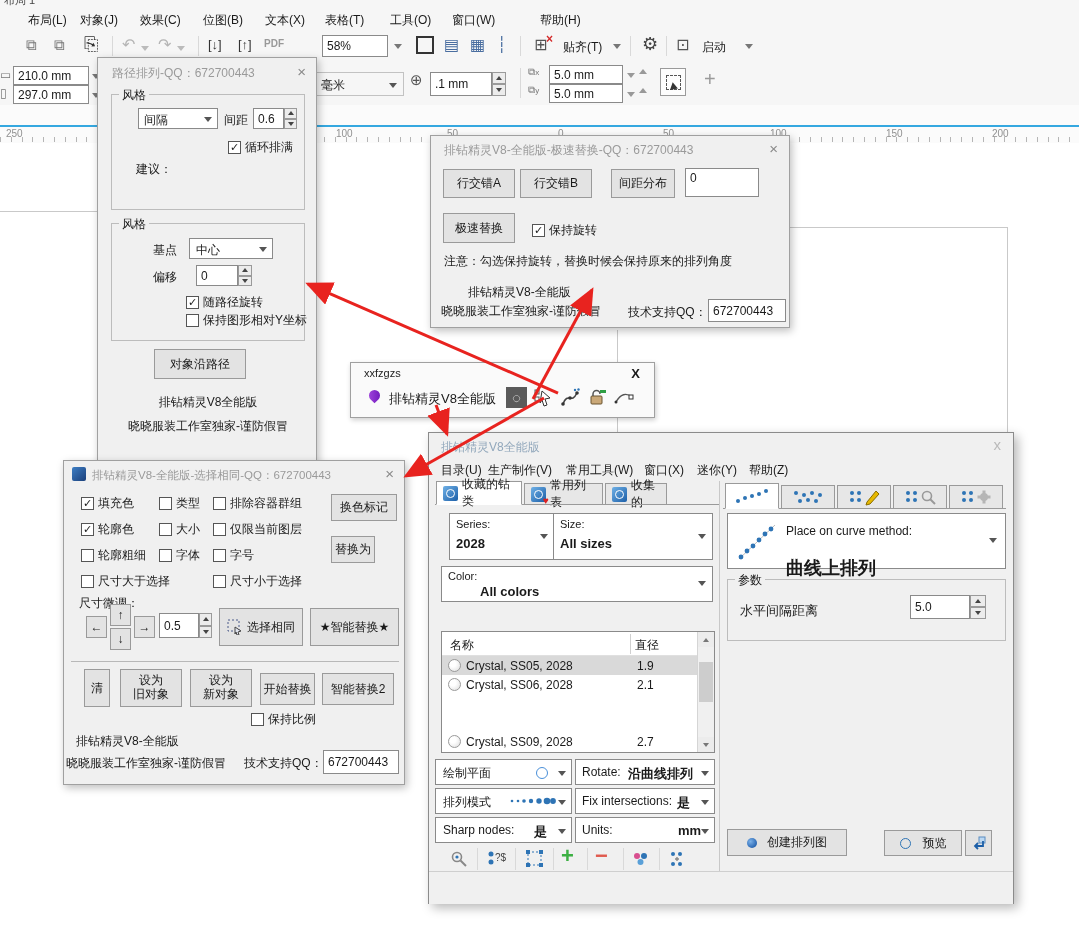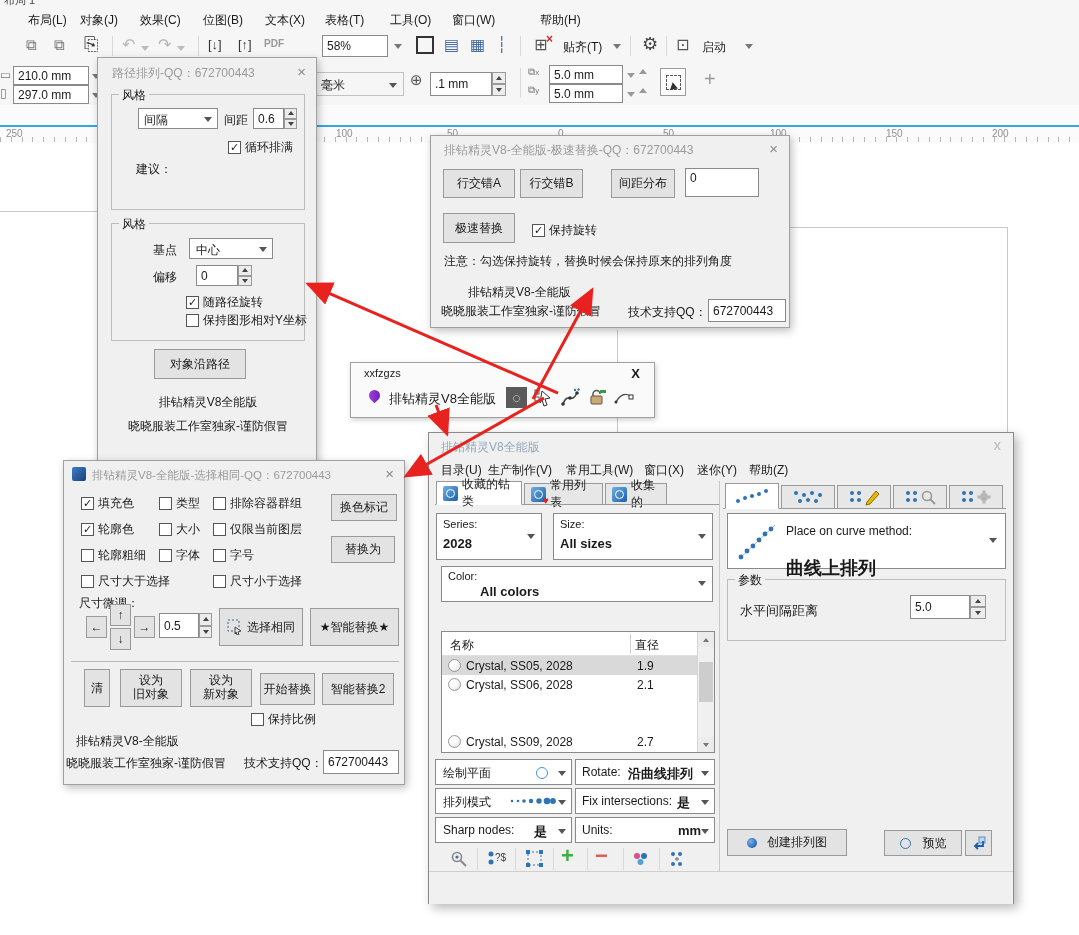--- a/index.html
+++ b/index.html
@@ -220,21 +220,21 @@
   <div class="lbl" style="left:0;top:336px;width:220px;text-align:center">排钻精灵V8全能版</div>
   <div class="lbl" style="left:0;top:360px;width:220px;text-align:center">晓晓服装工作室独家-谨防假冒</div>
 </div>
 
 <div class="dlg" style="left:430px;top:135px;width:360px;height:193px;z-index:6">
   <span class="dtitle" style="left:13px;top:6px">排钻精灵V8-全能版-极速替换-QQ：672700443</span>
   <span class="dclose" style="right:11px;top:5px">×</span>
   <div class="btn" style="left:12px;top:33px;width:72px;height:29px">
     <span>行交错A</span>
   </div>
-  <div class="btn" style="left:89px;top:33px;width:63px;height:29px">
+  <div class="btn" style="left:89px;top:33px;width:72px;height:29px">
     <span>行交错B</span>
   </div>
   <div class="btn" style="left:180px;top:33px;width:64px;height:29px">
     <span>间距分布</span>
   </div>
   <div class="field" style="left:254px;top:32px;width:74px;height:29px;align-items:flex-start;padding-top:2px">
     <span>0</span>
   </div>
   <div class="btn" style="left:12px;top:77px;width:72px;height:30px">
     <span>极速替换</span>
@@ -309,21 +309,21 @@
       <span>轮廓色</span>
   </div>
   <div class="cb" style="left:95px;top:60px">
     <span class="cbx"></span>
       <span>大小</span>
   </div>
   <div class="cb" style="left:149px;top:60px">
     <span class="cbx"></span>
       <span>仅限当前图层</span>
   </div>
-  <div class="btn" style="left:267px;top:75px;width:64px;height:27px">
+  <div class="btn" style="left:267px;top:75px;width:44px;height:27px">
     <span>替换为</span>
   </div>
 
   <div class="cb" style="left:17px;top:86px">
     <span class="cbx"></span>
       <span>轮廓粗细</span>
   </div>
   <div class="cb" style="left:95px;top:86px">
     <span class="cbx"></span>
       <span>字体</span>
@@ -433,21 +433,21 @@
       </span>
     <span>常用列表</span>
   </div>
   <div class="tab" style="left:176px;top:50px;width:62px;height:22px">
     <span class="tabicon"></span>
     <span>收集的</span>
   </div>
   <div class="abs" style="left:6px;top:71px;width:284px;height:1px;background:#9a9a9a"></div>
   <div class="abs" style="left:290px;top:48px;width:1px;height:396px;background:#c8c8c8"></div>
 
-  <div class="combo" style="left:7px;top:80px;width:106px;height:47px">
+  <div class="combo" style="left:20px;top:80px;width:106px;height:47px">
     <span class="lbl" style="left:6px;top:4px;font-size:11px">Series:</span>
     <span class="lbl bold" style="left:6px;top:22px;font-size:13px">2028</span>
     <span class="chev" style="right:6px;top:20px"></span>
   </div>
   <div class="combo" style="left:12px;top:133px;width:272px;height:36px">
     <span class="lbl" style="left:6px;top:3px;font-size:11px">Color:</span>
     <span class="lbl bold" style="left:38px;top:17px;font-size:13px">All colors</span>
     <span class="chev" style="right:6px;top:14px"></span>
   </div>
   <div class="combo" style="left:124px;top:80px;width:160px;height:47px">

